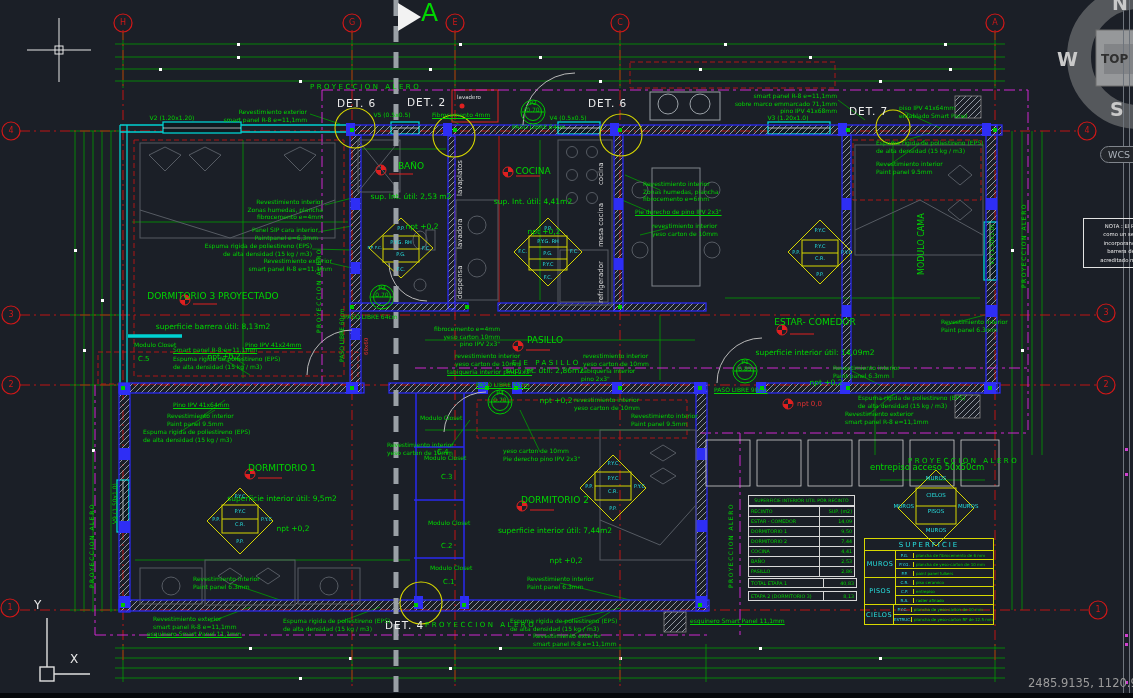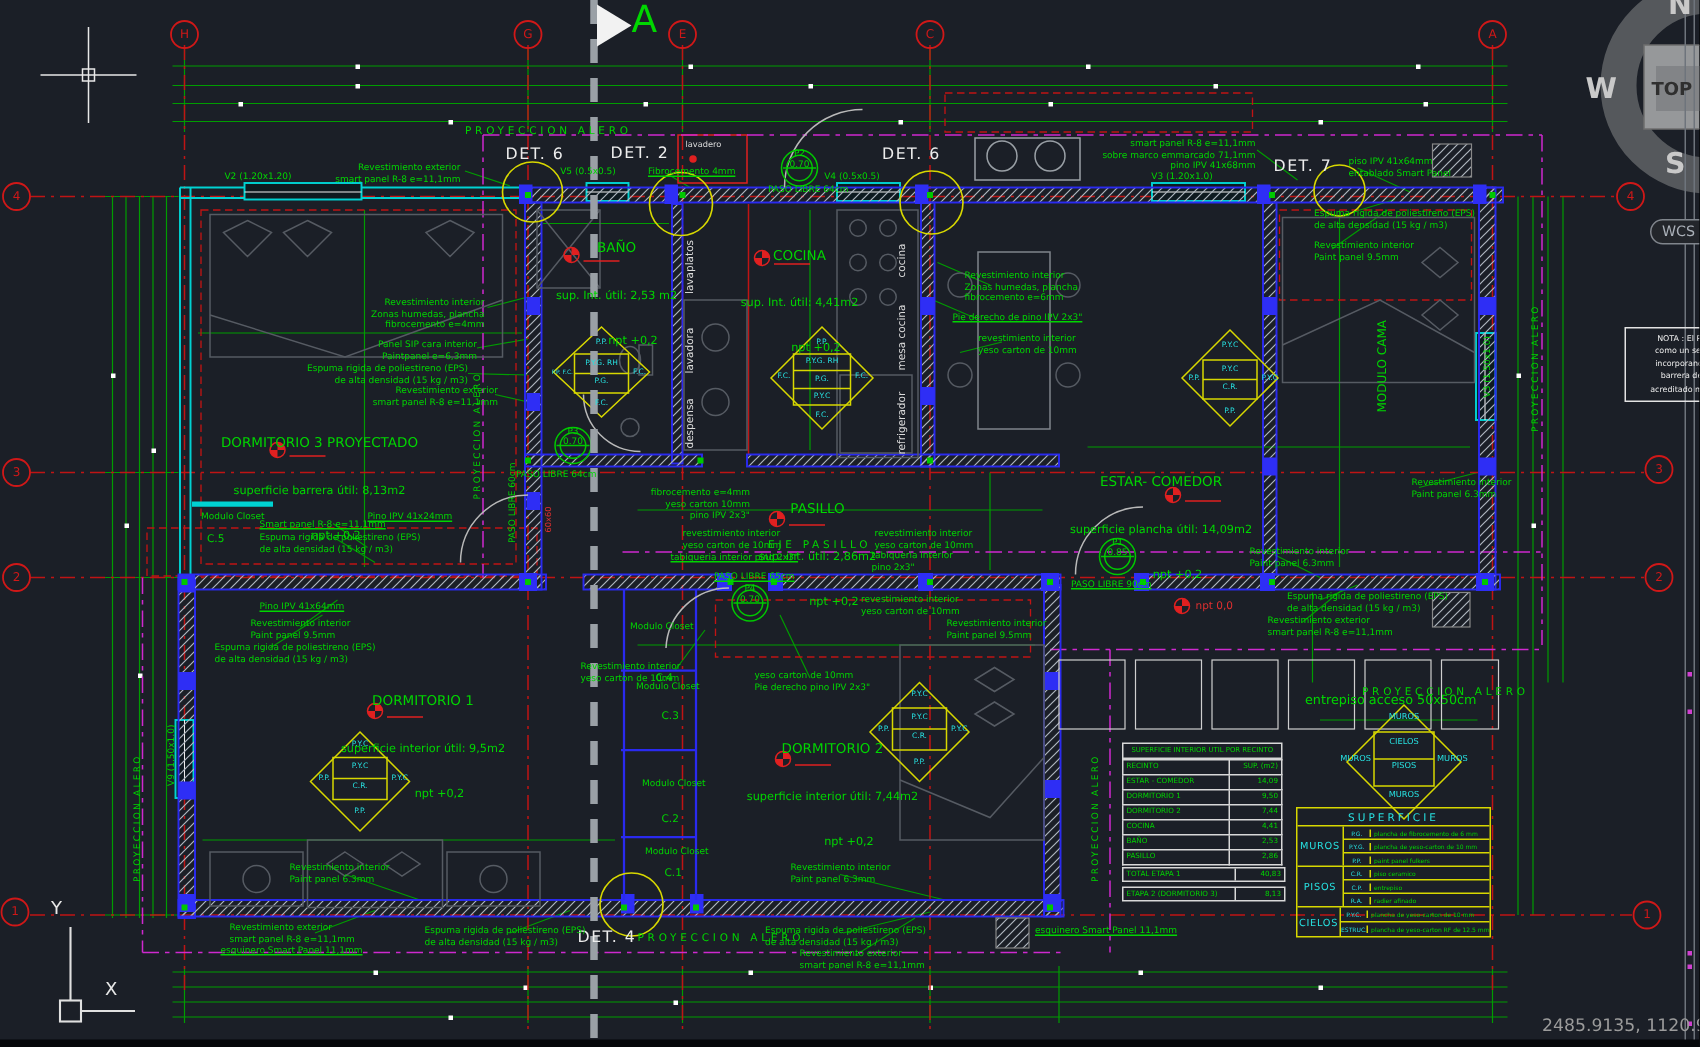--- a/index.html
+++ b/index.html
@@ -471,23 +471,23 @@
 <div class="t room c" style="left:213px;top:271px">
   <div class="nm">DORMITORIO 3 PROYECTADO</div>
   <div class="ar">superficie barrera útil: 8,13m2</div>
   <div class="np">npt +0,2</div>
 </div>
 <div class="t room c" style="left:545px;top:315px">
   <div class="nm">PASILLO</div>
   <div class="ar">sup. int. útil: 2,86m2</div>
   <div class="np">npt +0,2</div>
 </div>
-<div class="t room c" style="left:774px;top:297px">
+<div class="t room c" style="left:815px;top:297px">
   <div class="nm">ESTAR- COMEDOR</div>
-  <div class="ar">superficie plancha útil: 14,09m2</div>
+  <div class="ar">superficie interior útil: 14,09m2</div>
   <div class="np">npt +0,2</div>
 </div>
 <div class="t room c" style="left:282px;top:443px">
   <div class="nm">DORMITORIO 1</div>
   <div class="ar">superficie interior útil: 9,5m2</div>
   <div class="np">npt +0,2</div>
 </div>
 <div class="t room c" style="left:555px;top:475px">
   <div class="nm">DORMITORIO 2</div>
   <div class="ar">superficie interior útil: 7,44m2</div>

